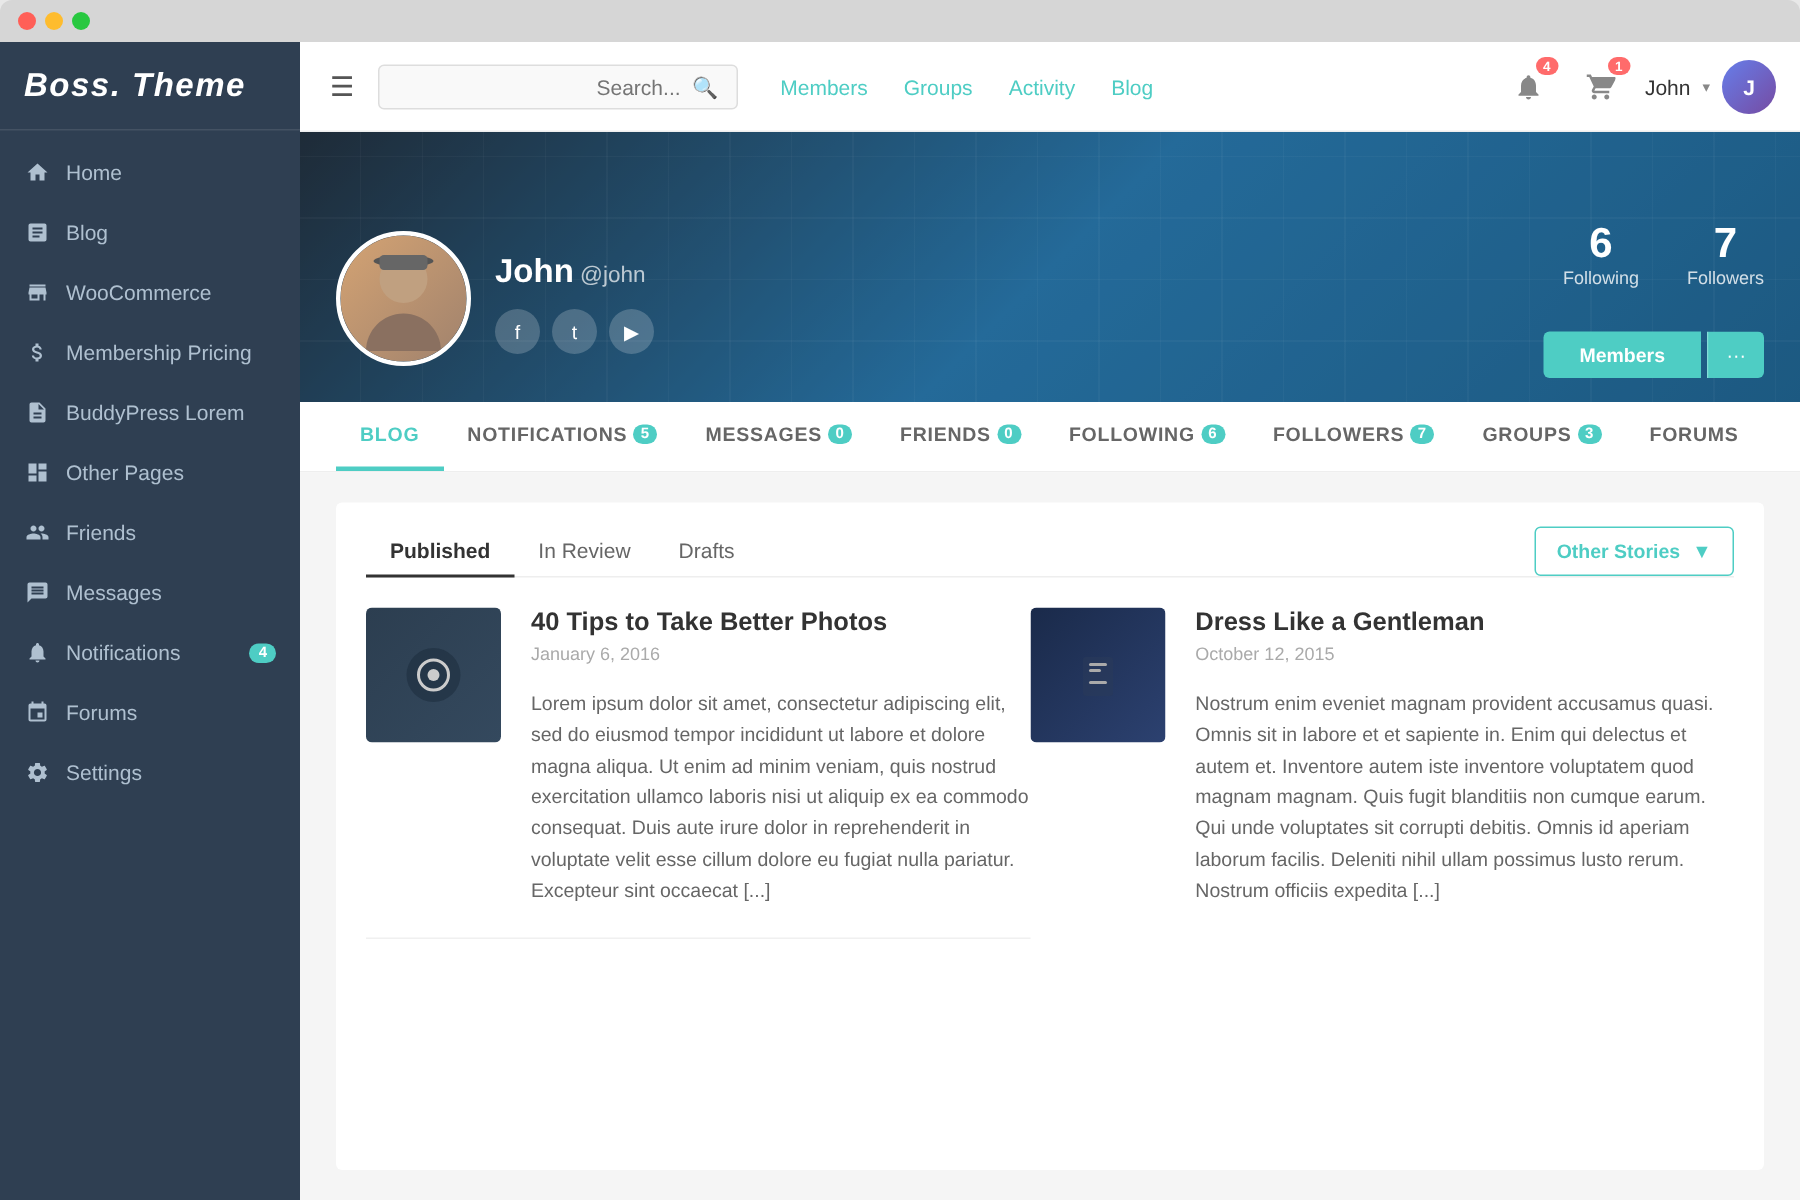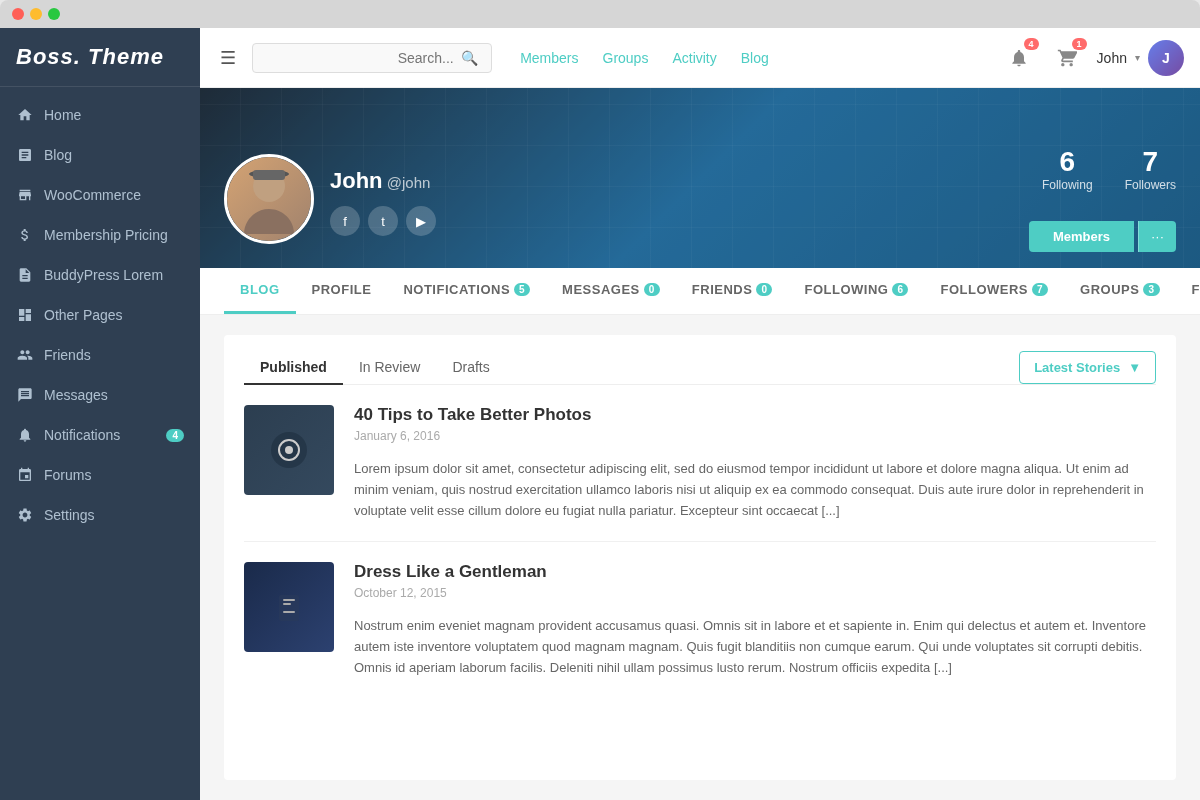--- a/index.html
+++ b/index.html
@@ -74,21 +74,21 @@
     .content-area { flex: 1; overflow-y: auto; background: #f5f5f5; padding: 20px 24px; }
     .content-inner { background: #fff; border-radius: 4px; min-height: 100%; }
 
     
     .sub-tabs { display: flex; gap: 0; padding: 16px 20px 0; border-bottom: 1px solid #eee; margin-bottom: 20px; }
     .sub-tab { padding: 8px 16px; font-size: 14px; color: #666; cursor: pointer; border-bottom: 2px solid transparent; margin-bottom: -1px; }
     .sub-tab.active { color: #333; font-weight: 600; border-bottom-color: #333; }
     .sort-select { display: flex; align-items: center; border: 1px solid #4ecdc4; border-radius: 4px; padding: 8px 14px; gap: 8px; cursor: pointer; color: #4ecdc4; font-size: 13px; font-weight: 600; }
 
     
-    .blog-posts { padding: 0 20px 20px; display: flex; flex-direction: column; gap: 0; }
+    .blog-posts { padding: 0 20px 20px; display: flex; flex-direction: row; gap: 0; }
     .blog-post { display: flex; gap: 20px; padding: 20px 0; border-bottom: 1px solid #f0f0f0; }
     .blog-post:last-child { border-bottom: none; }
     .post-thumb { width: 90px; height: 90px; border-radius: 4px; overflow: hidden; flex-shrink: 0; }
     .post-thumb-placeholder { width: 100%; height: 100%; background: linear-gradient(135deg, #2c3e50, #34495e); display: flex; align-items: center; justify-content: center; }
     .post-thumb-placeholder2 { width: 100%; height: 100%; background: linear-gradient(135deg, #1a2a4a, #2c4170); display: flex; align-items: center; justify-content: center; }
     .post-content { flex: 1; }
     .post-title { font-size: 17px; font-weight: 700; color: #333; margin-bottom: 4px; cursor: pointer; }
     .post-date { font-size: 12px; color: #aaa; margin-bottom: 8px; }
     .post-excerpt { font-size: 13px; color: #666; line-height: 1.6; margin-top: 16px; }
 
@@ -294,23 +294,20 @@
         <button class="unfollow-btn">Members</button>
         <button class="more-btn">···</button>
       </div>
     </div>
 
     <div class="profile-tabs">
       <div class="tab-item active">
         <span>Blog</span>
       </div>
       <div class="tab-item">
-        <span>Profile</span>
-      </div>
-      <div class="tab-item">
         <span>Notifications</span>
         <span class="tab-badge">5</span>
       </div>
       <div class="tab-item">
         <span>Messages</span>
         <span class="tab-badge">0</span>
       </div>
       <div class="tab-item">
         <span>Friends</span>
         <span class="tab-badge">0</span>
@@ -336,21 +333,21 @@
     <div class="content-area">
       <div class="content-inner">
 
         <div style="display:flex; align-items:center; justify-content:space-between; padding: 16px 20px 0;">
           <div class="sub-tabs" style="padding:0; border-bottom:none; margin:0;text-align:right;">
             <div class="sub-tab active">Published</div>
             <div class="sub-tab">In Review</div>
             <div class="sub-tab">Drafts</div>
           </div>
           <div class="sort-select">
-            <span>Latest Stories</span>
+            <span>Other Stories</span>
             <span>▼</span>
           </div>
         </div>
 
         <div style="border-bottom:1px solid #eee; margin: 0 20px;"></div>
 
         <div class="blog-posts">
 
           <div class="blog-post">
             <div class="post-thumb">

